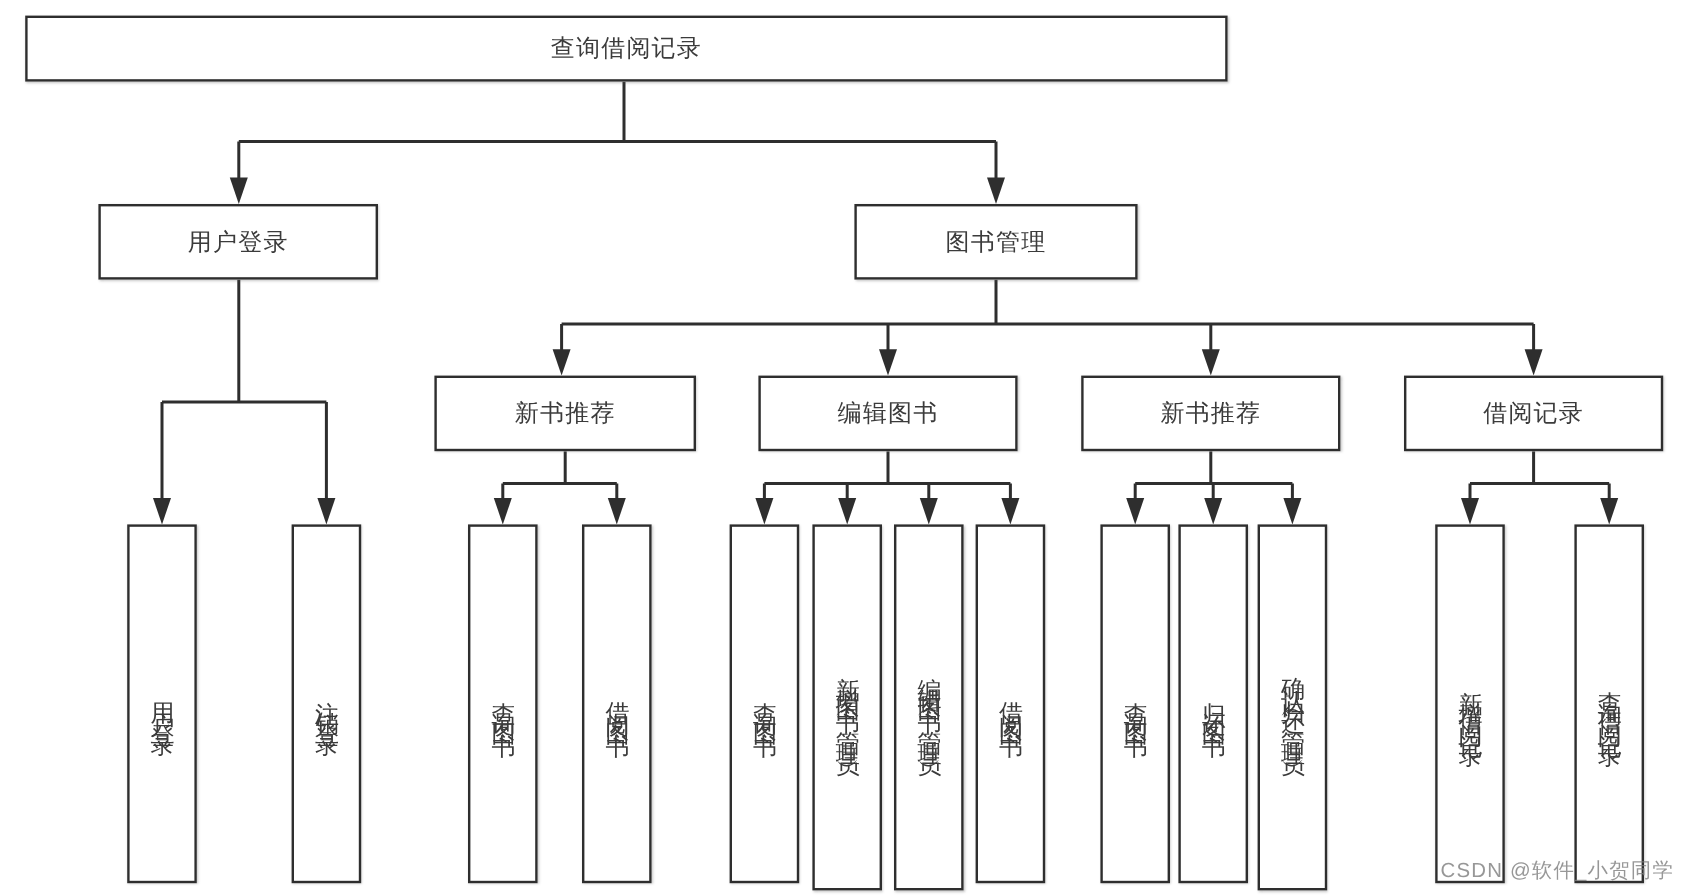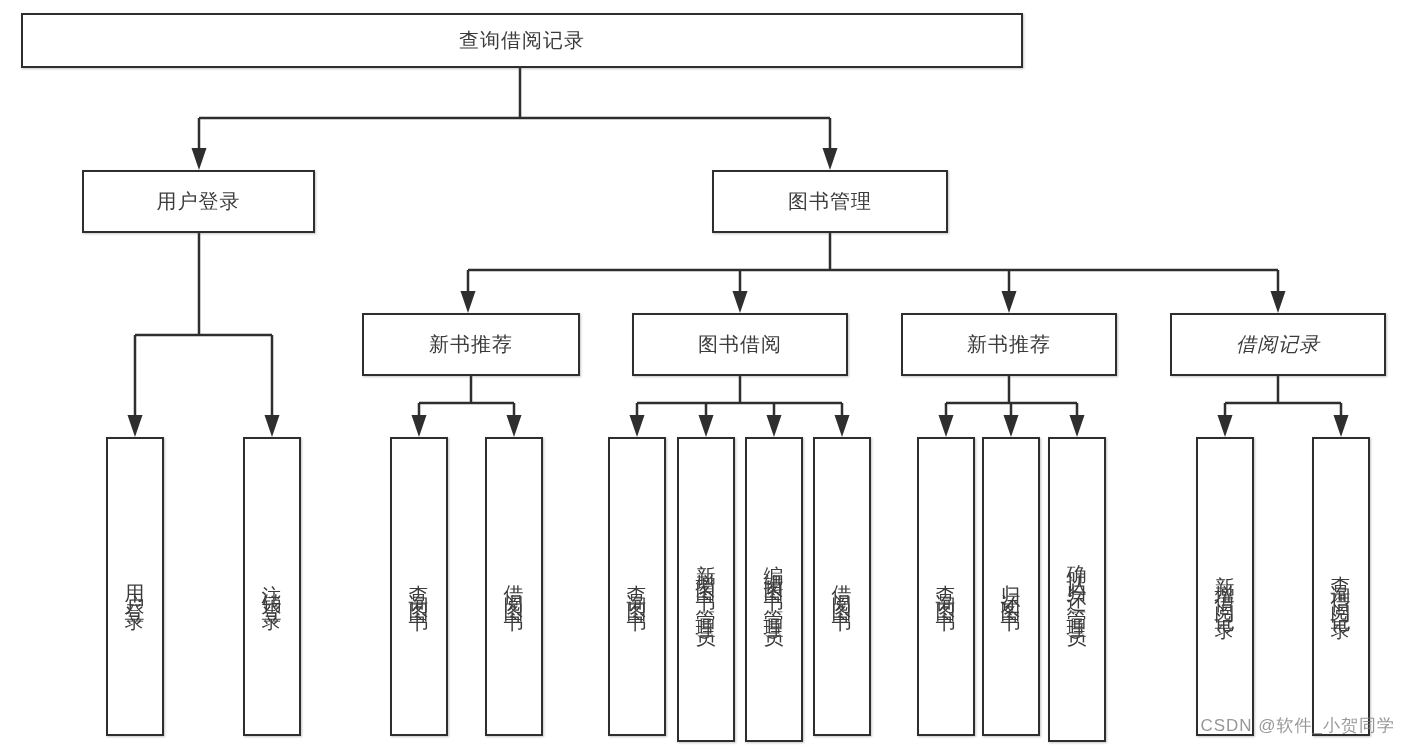--- a/index.html
+++ b/index.html
@@ -108,26 +108,26 @@
     <span class="lbl">用户登录</span>
   </div>
   <div class="node hnode" style="left:712px; top:170px; width:236px; height:63px;">
     <span class="lbl">图书管理</span>
   </div>
 
   <div class="node hnode" style="left:362px; top:313px; width:218px; height:63px;">
     <span class="lbl">新书推荐</span>
   </div>
   <div class="node hnode" style="left:632px; top:313px; width:216px; height:63px;">
-    <span class="lbl">图书借阅</span>
+    <span class="lbl">编辑图书</span>
   </div>
   <div class="node hnode" style="left:901px; top:313px; width:216px; height:63px;">
     <span class="lbl">新书推荐</span>
   </div>
-  <div class="node hnode" style="left:1170px; top:313px; width:216px; height:63px;font-style:italic;">
+  <div class="node hnode" style="left:1170px; top:313px; width:216px; height:63px;">
     <span class="lbl">借阅记录</span>
   </div>
 
   <div class="node vnode" style="left:106px; top:437px; width:58px; height:299px;">
     <span class="lbl">用户登录</span>
   </div>
   <div class="node vnode" style="left:243px; top:437px; width:58px; height:299px;">
     <span class="lbl">注销登录</span>
   </div>
 

